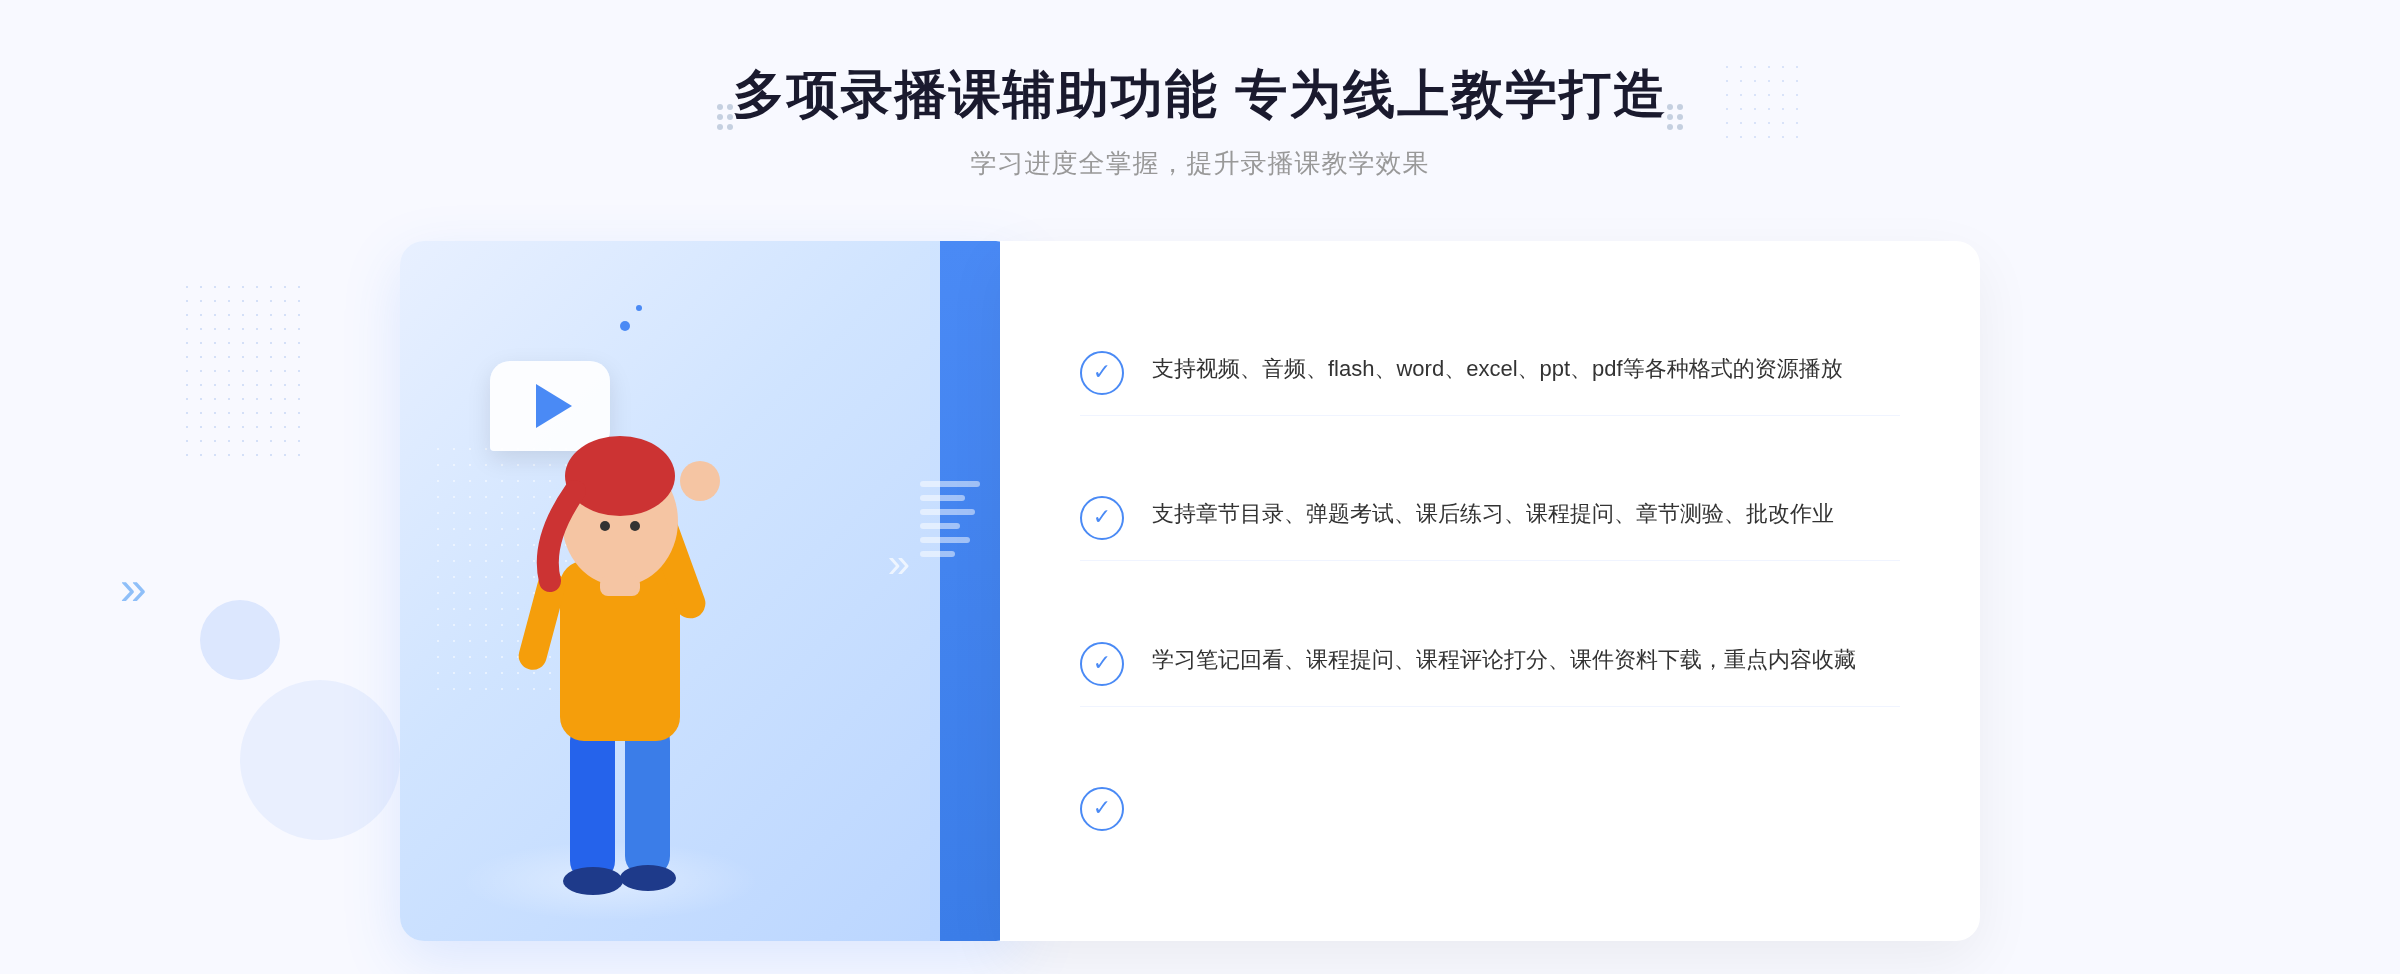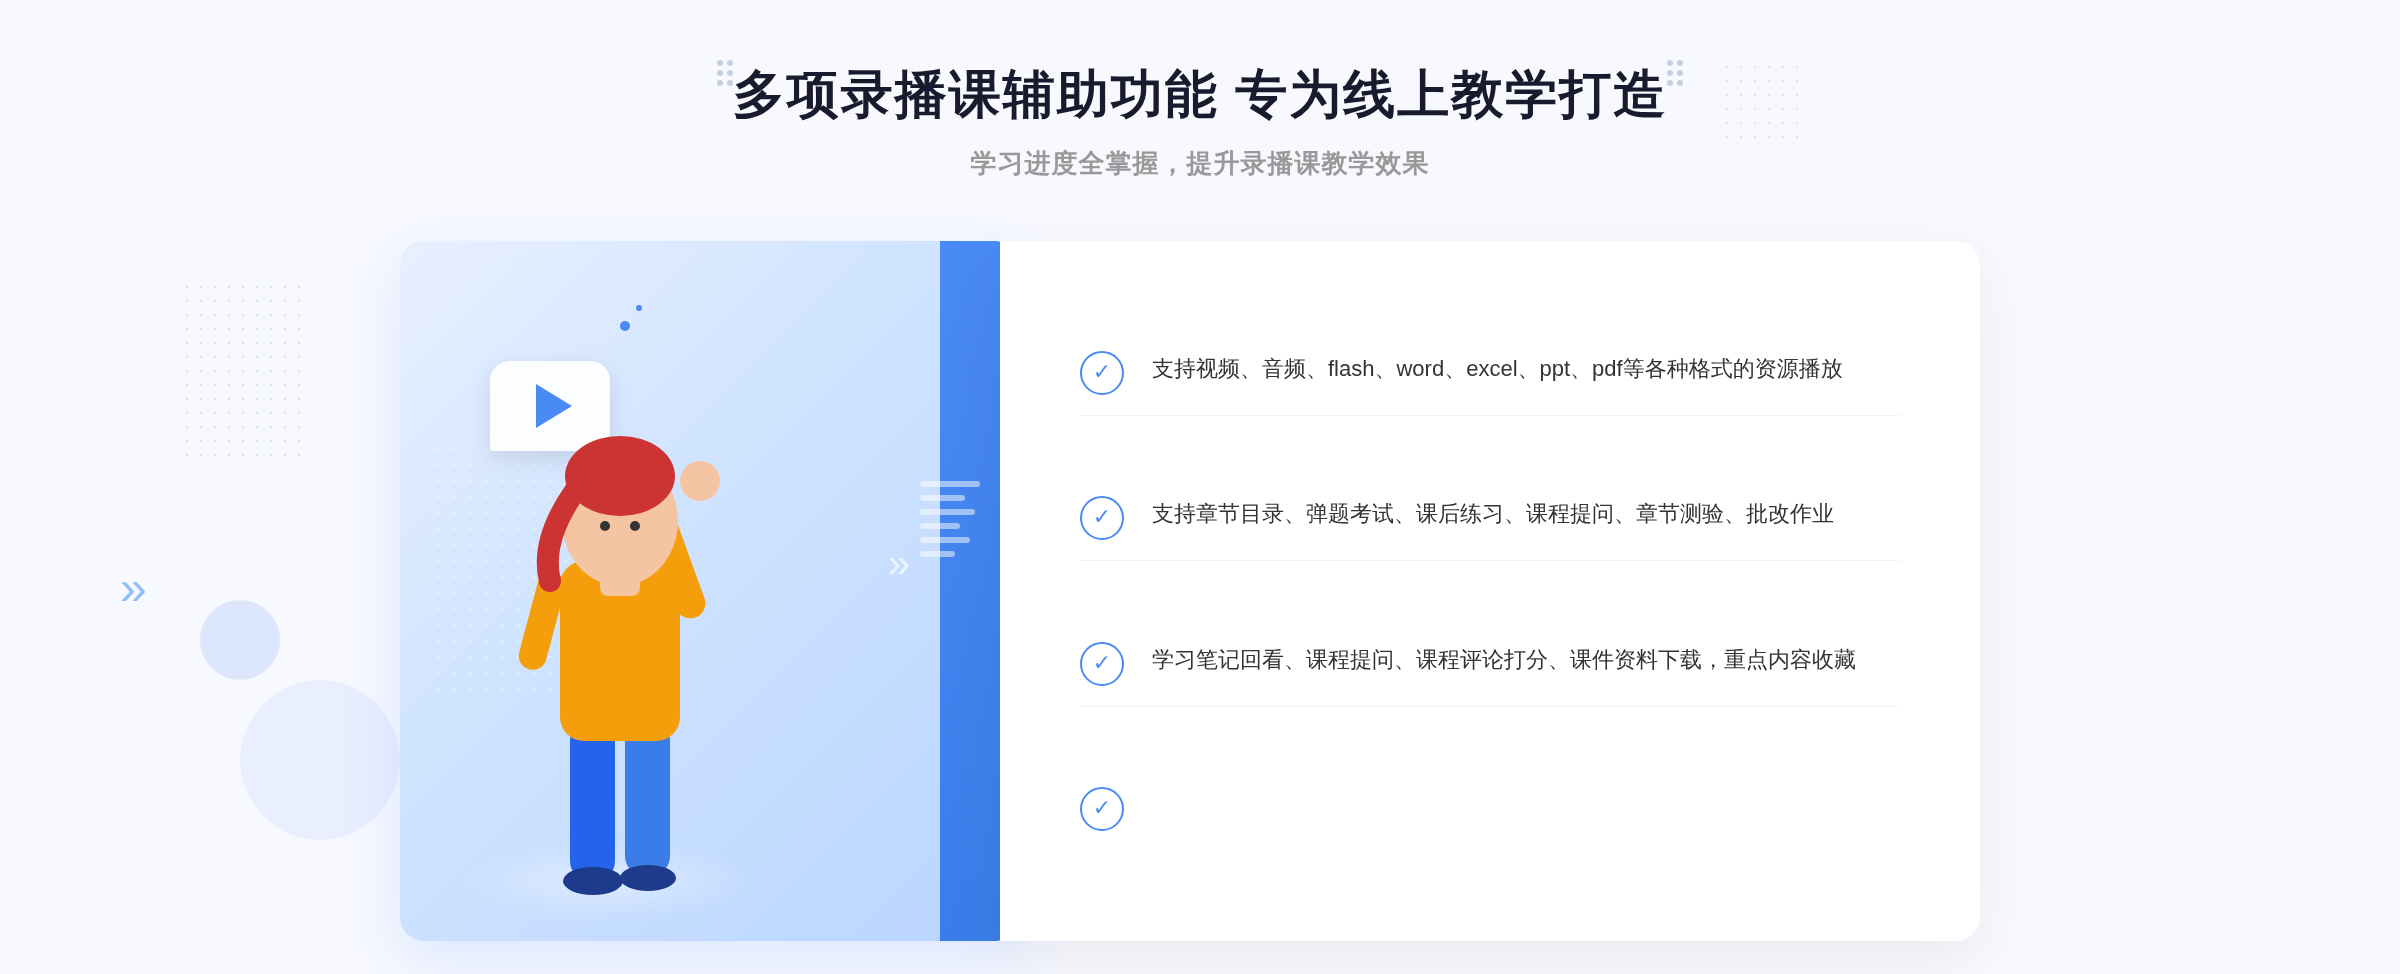--- a/index.html
+++ b/index.html
@@ -87,21 +87,21 @@
 
     
     .header-section {
       text-align: center;
       margin-bottom: 60px;
       position: relative;
     }
 
     .header-title-row {
       display: flex;
-      align-items: flex-start;
+      align-items: flex-end;
       justify-content: center;
       margin-bottom: 16px;
     }
 
     .header-dots-icon {
       display: flex;
       gap: 4px;
       align-items: center;
     }
 
@@ -122,21 +122,21 @@
     .main-title {
       font-size: 52px;
       font-weight: 700;
       color: #1a1a2e;
       letter-spacing: 2px;
     }
 
     .sub-title {
       font-size: 26px;
       color: #999;
-      font-weight: 700;
+      font-weight: 400;
       letter-spacing: 1px;
     }
 
     
     .main-content {
       display: flex;
       align-items: flex-start;
       width: 1600px;
       gap: 0;
       position: relative;

